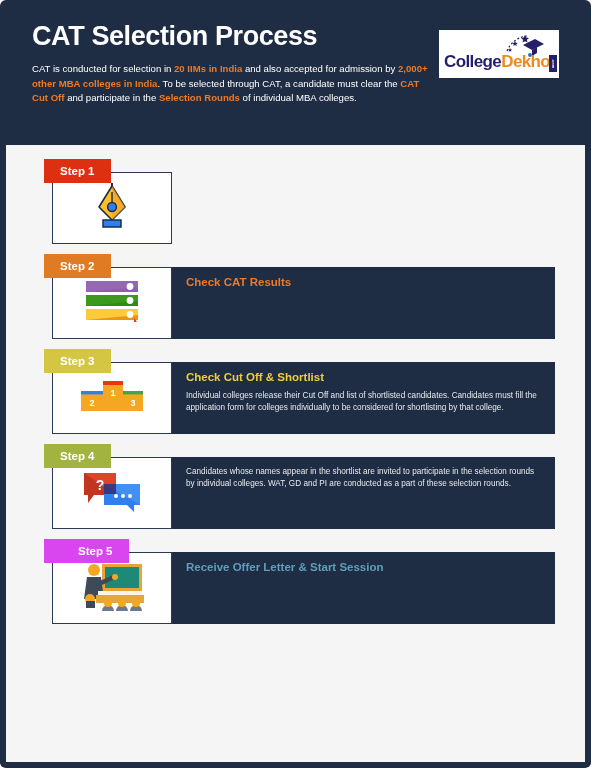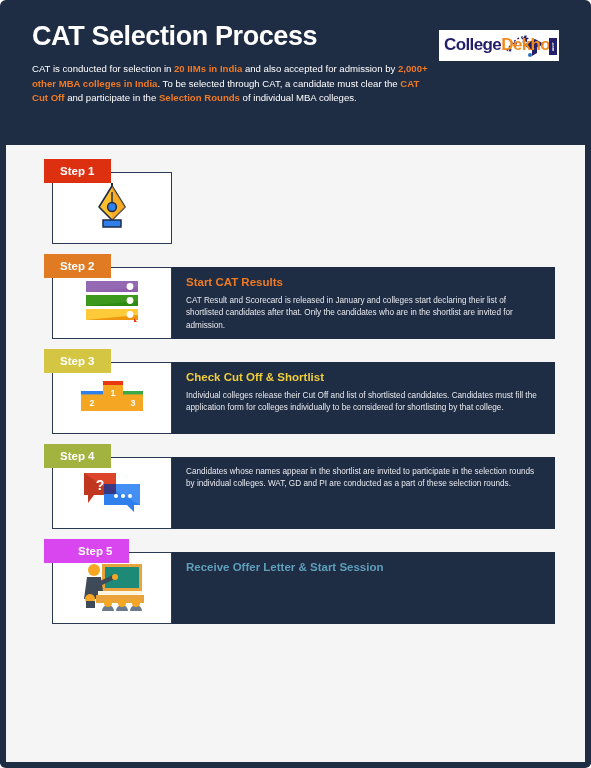--- a/index.html
+++ b/index.html
@@ -49,21 +49,21 @@
   }
   .hl {
     color: #ef7a22;
     font-weight: bold;
   }
   .logo-box {
     position: absolute;
     right: 26px;
     top: 30px;
     width: 120px;
-    height: 31px;
+    height: 48px;
     background: #ffffff;
     box-sizing: border-box;
     overflow: hidden;
   }
   .logo-wordmark {
     position: absolute;
     left: 5px;
     bottom: 6px;
     font-size: 17px;
     font-weight: bold;
@@ -209,22 +209,21 @@
                 <rect x="4" y="17" width="52" height="11" fill="#2e8b12"></rect>
                 <path d="M4 17 L56 17 L56 23 L4 28 Z" fill="#49a528" opacity="0.55"></path>
                 <circle cx="48" cy="22.5" r="3.4" fill="#ffffff"></circle>
                 <rect x="4" y="31" width="52" height="11" fill="#f0960e"></rect>
                 <path d="M4 31 L56 31 L56 37 L4 42 Z" fill="#ffd341" opacity="0.85"></path>
                 <circle cx="48" cy="36.5" r="3.4" fill="#ffffff"></circle>
                 <path d="M52 40 l3 4 -3 0 z" fill="#e03a12"></path>
               </svg></span>
           </div>
           <div class="text-pane">
-            <p class="step-title" style="color: rgb(239, 122, 34);">Start CAT Results</p>
-            <p class="step-desc">CAT Result and Scorecard is released in January and colleges start declaring their list of shortlisted candidates after that. Only the candidates who are in the shortlist are invited for admission.</p>
+            <p class="step-title" style="color: rgb(239, 122, 34);">Check CAT Results</p>
           </div>
         </div>
         <div class="badge" style="background: rgb(224, 123, 35);">Step 2</div>
       </div>
       <div class="step-row">
         <div class="card">
           <div class="icon-pane">
             <span><svg width="66" height="44" viewBox="0 0 66 44">
                 <rect x="2" y="20" width="22" height="17" fill="#f5a623"></rect>
                 <rect x="2" y="17" width="22" height="3.4" fill="#2f80ed"></rect>

